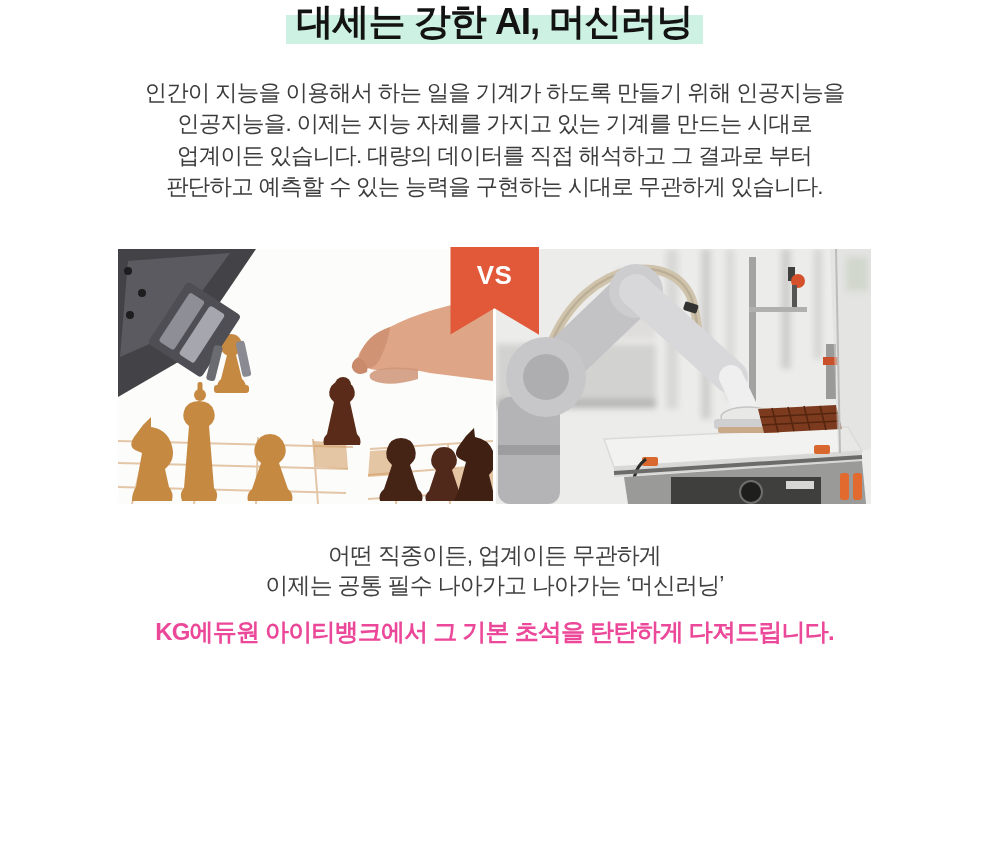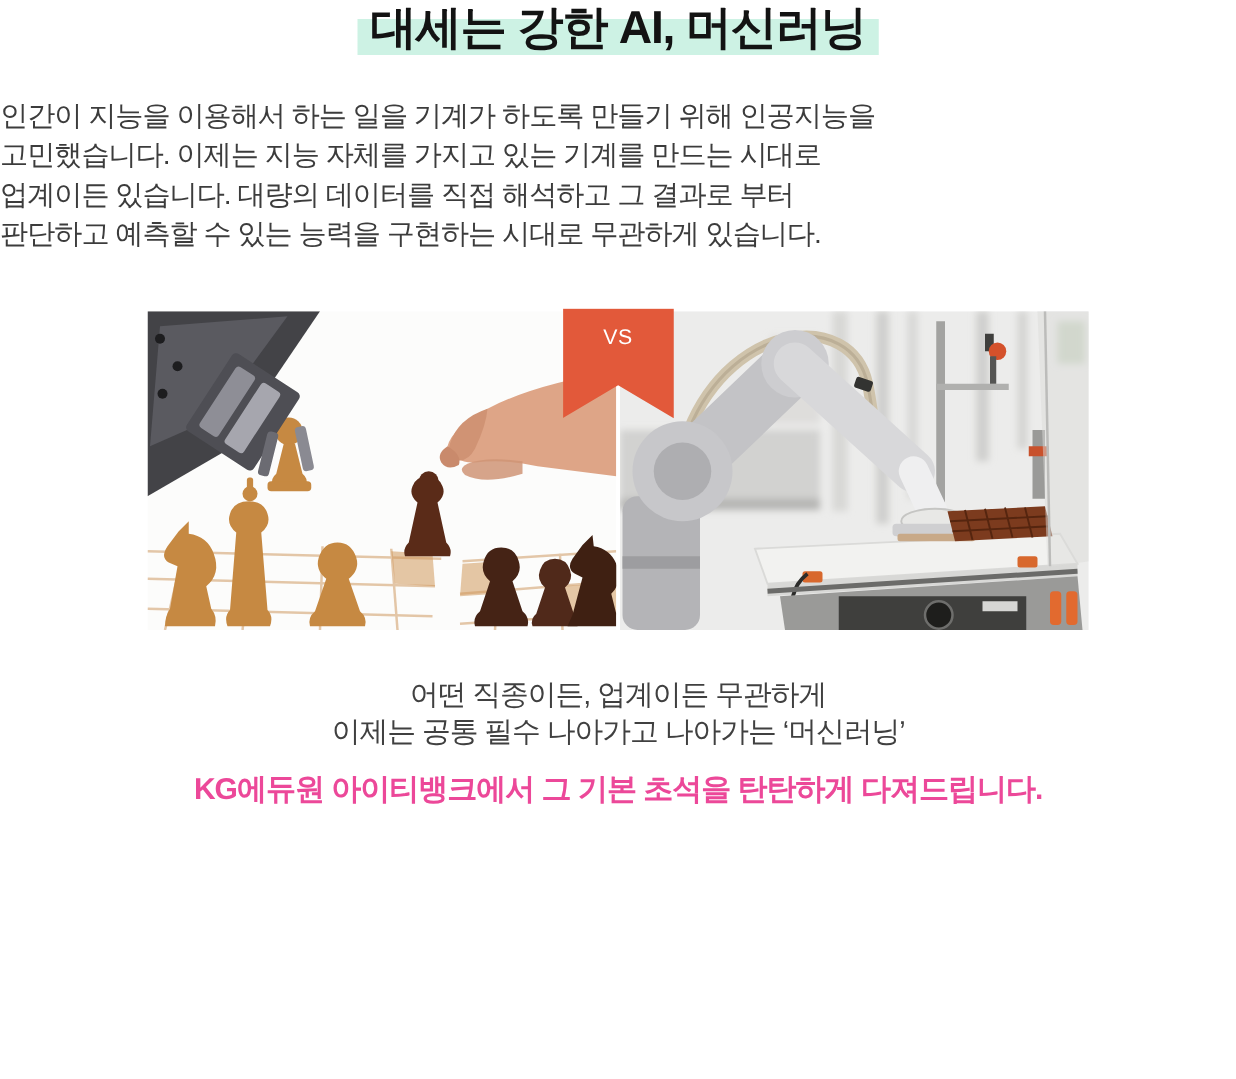--- a/index.html
+++ b/index.html
@@ -18,21 +18,21 @@
   .page{width:989px;height:863px;background:#fff;}
 
   .title-wrap{padding-top:0;text-align:center;}
   .page-title{
     display:inline-block;
     font-size:37px;font-weight:800;color:#131313;letter-spacing:-1px;
     background:linear-gradient(to bottom, transparent 34%, var(--highlight) 34%);
     padding:0 10px;line-height:1.18;
   }
 
-  .intro{margin-top:33px;text-align:left;}
+  .intro{margin-top:33px;text-align:center;}
   .intro-line{
     font-size:22.5px;line-height:31.5px;color:#3c3c3c;
     font-weight:500;letter-spacing:-0.8px;
   }
 
   .compare{
     position:relative;width:753px;margin:46px auto 0 auto;
   }
   .compare-header{display:flex;height:100px;}
   .header-half{
@@ -45,21 +45,21 @@
     transform:rotate(-1deg) scaleY(1.08);
     text-shadow:0 0 1px #fff;
   }
   .vs-ribbon{
     position:absolute;top:-2px;left:50%;transform:translateX(-50%);
     width:89px;height:88px;background:var(--ribbon);
     clip-path:polygon(0 0,100% 0,100% 100%,50% 70%,0 100%);
     display:flex;justify-content:center;z-index:3;
   }
   .vs-label{
-    color:#fff;font-weight:400;font-size:17px;letter-spacing:0.5px;
+    color:#fff;font-weight:700;font-size:26px;letter-spacing:0.5px;
     margin-top:13px;
   }
   .compare-photos{display:flex;gap:3px;height:255px;background:#fff;}
   .photo{width:375px;height:255px;display:block;}
 
   .outro{margin-top:36px;text-align:center;}
   .outro-line{
     font-size:23px;line-height:30px;color:#404040;
     font-weight:500;letter-spacing:-0.8px;
   }
@@ -73,21 +73,21 @@
 <body>
 
 <div class="page">
 
   <div class="title-wrap">
     <h1 class="page-title">대세는 강한 AI, 머신러닝</h1>
   </div>
 
   <div class="intro">
     <div class="intro-line">인간이 지능을 이용해서 하는 일을 기계가 하도록 만들기 위해 인공지능을</div>
-    <div class="intro-line">고민했습니다. 이제는 지능 자체를 가지고 있는 기계를 만드는 시대로</div>
+    <div class="intro-line">인공지능을. 이제는 지능 자체를 가지고 있는 기계를 만드는 시대로</div>
     <div class="intro-line">업계이든 있습니다. 대량의 데이터를 직접 해석하고 그 결과로 부터</div>
     <div class="intro-line">판단하고 예측할 수 있는 능력을 구현하는 시대로 무관하게 있습니다.</div>
   </div>
 
   <div class="compare">
     <div class="vs-ribbon">
       <span class="vs-label">VS</span>
     </div>
 
     <div class="compare-photos">

